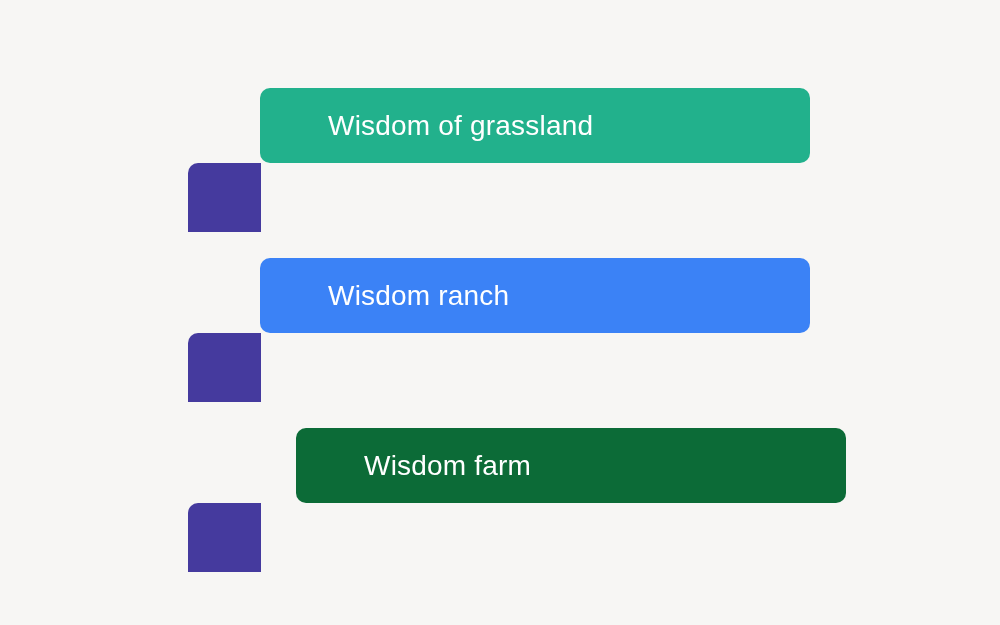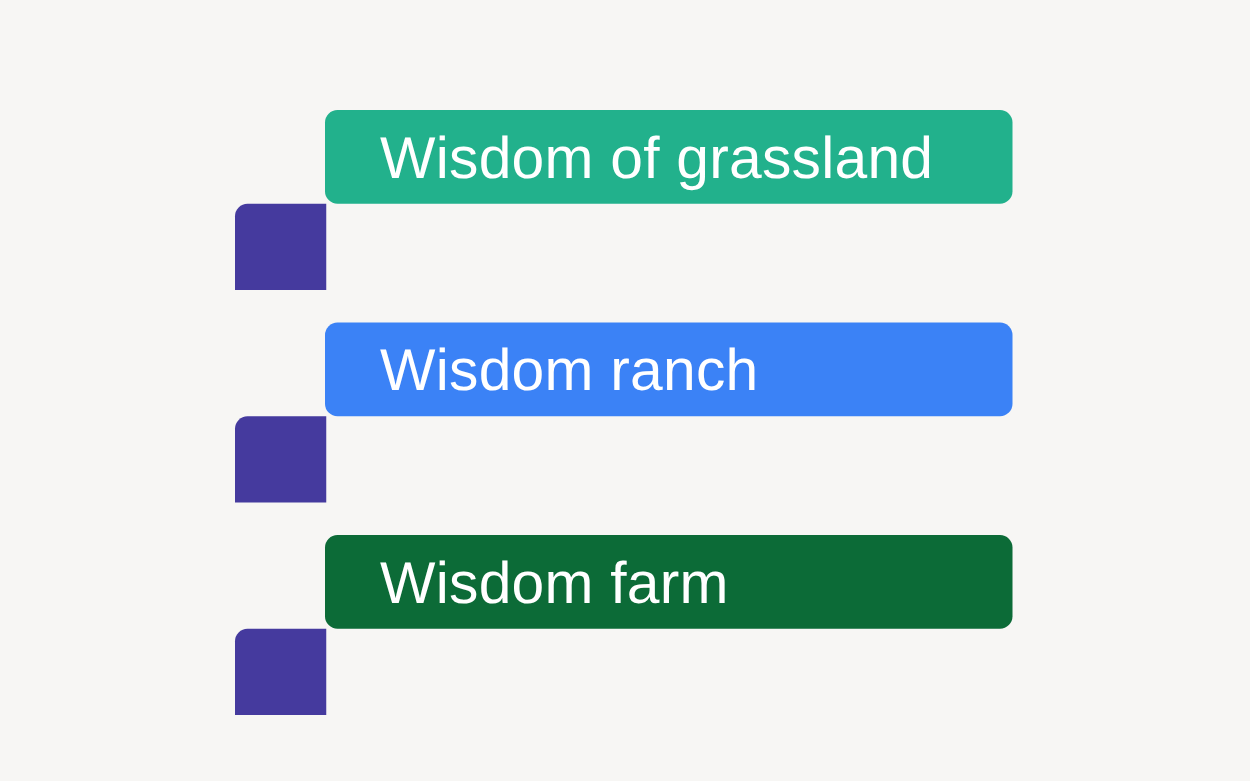--- a/index.html
+++ b/index.html
@@ -48,26 +48,26 @@
     width: 550px;
     height: 75px;
     border-radius: 10px;
     display: flex;
     align-items: center;
   }
 
   .label-text {
     color: #ffffff;
     font-family: "Liberation Sans", sans-serif;
-    font-size: 47px;
+    font-size: 28px;
     font-weight: 400;
     letter-spacing: 0.2px;
     line-height: 1;
     white-space: nowrap;
-    padding-left: 44px;
+    padding-left: 68px;
   }
 
   
   #group-0 { top: 88px; }
   #group-1 { top: 258px; }
   #group-2 { top: 428px; }
 
   .banner-group .label-bar  { top: 0; }
   .banner-group .tab-square { top: 75px; }
 </style>
@@ -84,19 +84,19 @@
   </div>
 
   <div class="banner-group" id="group-1">
     <div class="label-bar" style="background: #3b82f6;">
       <span class="label-text" style="color: rgb(255, 255, 255);">Wisdom ranch</span>
     </div>
     <div class="tab-square" style="background: rgb(69, 58, 158);"></div>
   </div>
 
   <div class="banner-group" id="group-2">
-    <div class="label-bar" style="background: rgb(12, 107, 55);">
+    <div class="label-bar" style="background: rgb(12, 107, 55); margin-left: 36px;">
       <span class="label-text" style="color: rgb(255, 255, 255);">Wisdom farm</span>
     </div>
     <div class="tab-square" style="background: rgb(69, 58, 158);"></div>
   </div>
 
 </div>
 
 </body></html>

